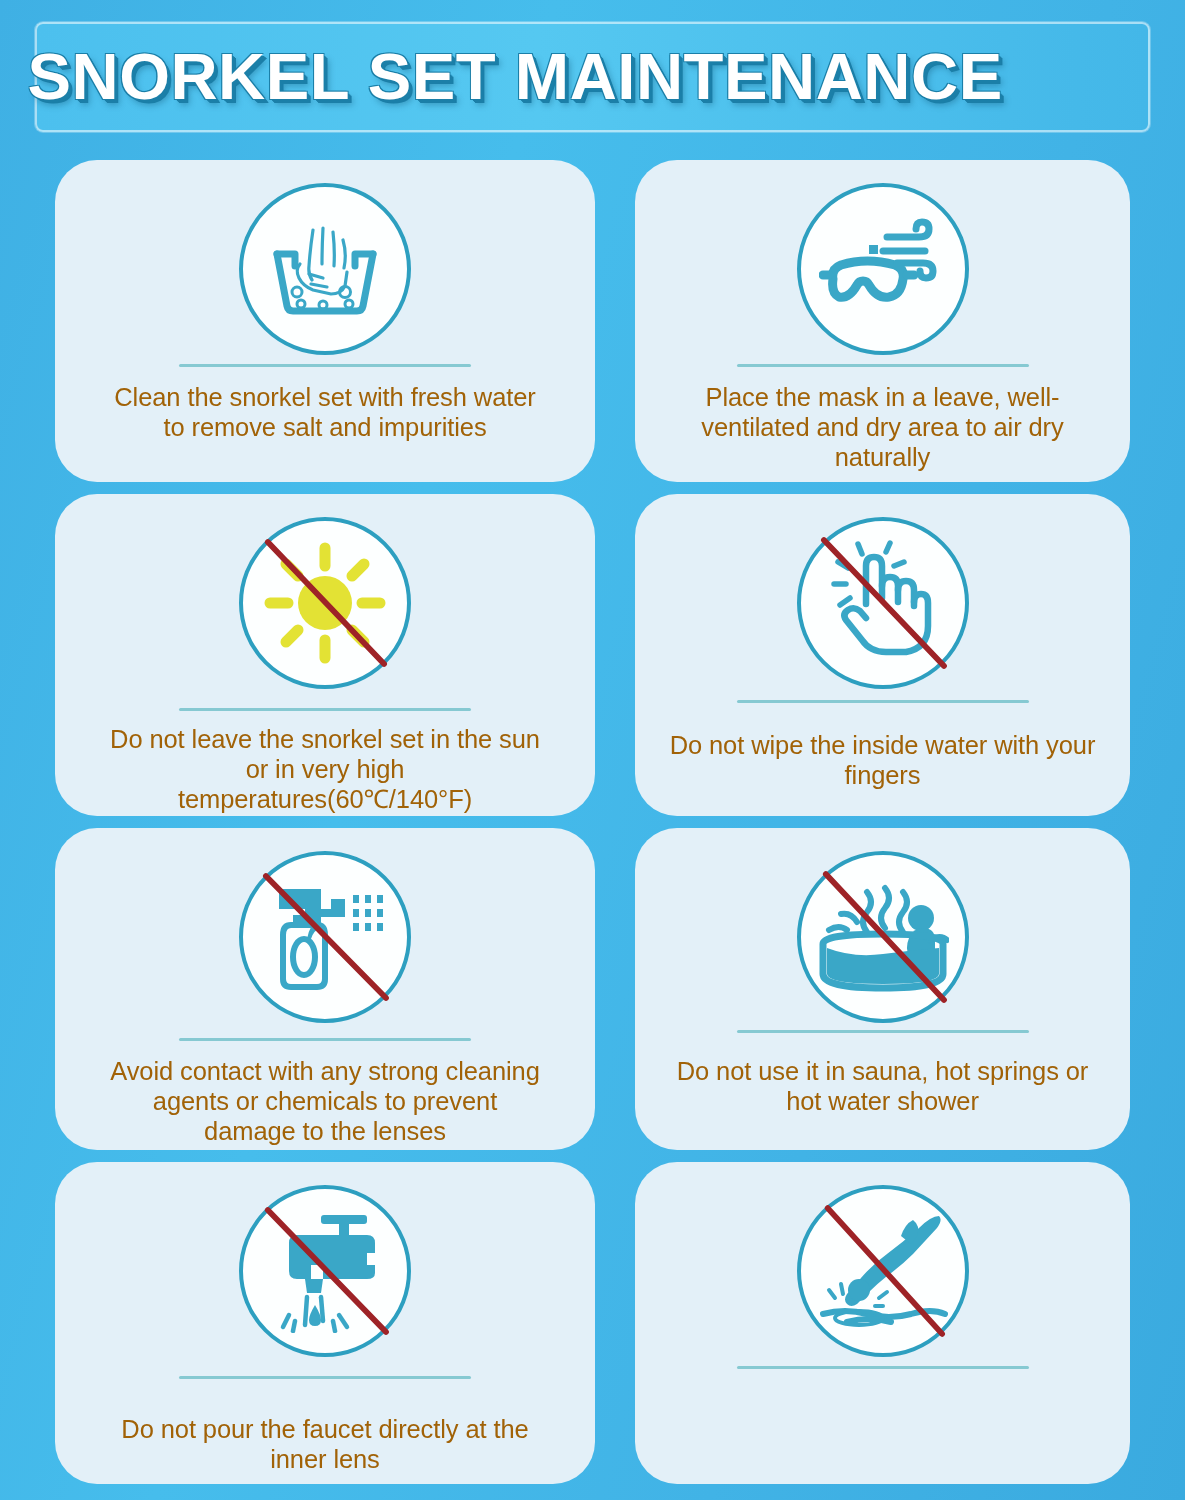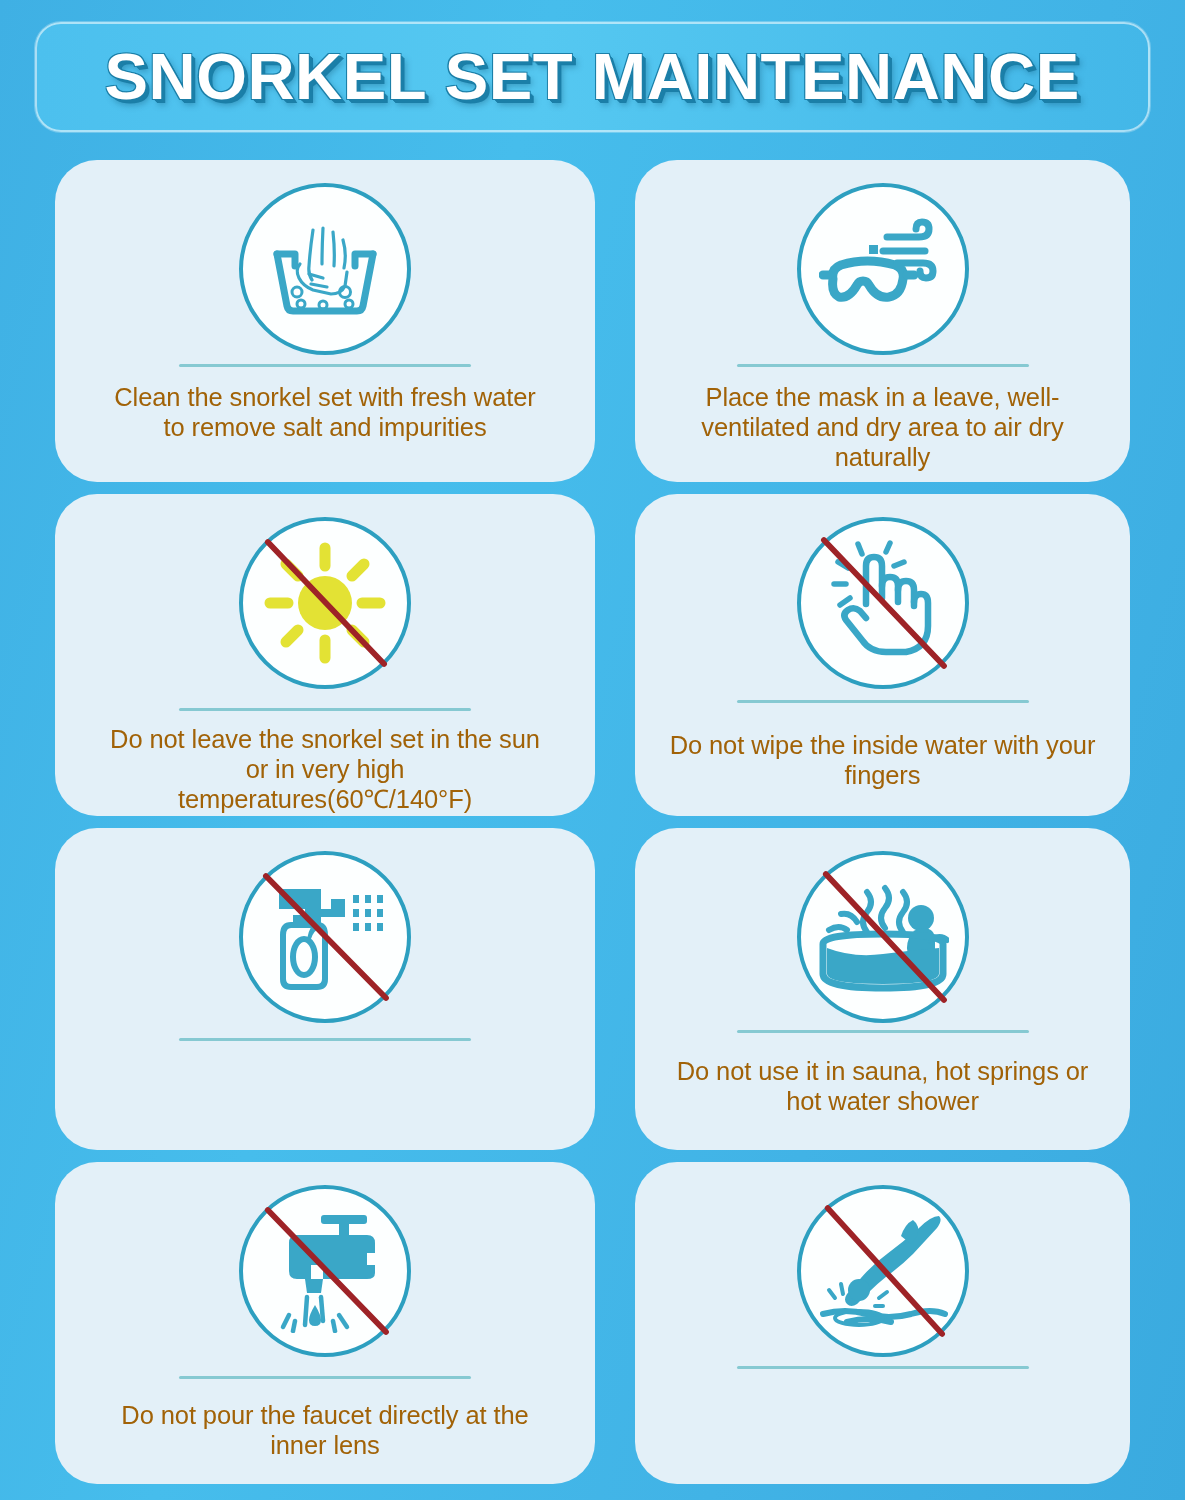--- a/index.html
+++ b/index.html
@@ -16,27 +16,26 @@
     position: relative;
   }
 
   
   #header-banner {
     position: absolute;
     left: 35px;
     top: 22px;
     width: 1115px;
     height: 110px;
-    border-radius: 26px;
+    border-radius: 8px;
     background: linear-gradient(90deg, #4cc0ee 0%, #55c8f1 45%, #43b7e8 100%);
     border: 2px solid rgba(255,255,255,0.55);
     box-shadow: 0 0 0 1px rgba(255,255,255,0.25);
     display: flex;
     align-items: center;
-    justify-content: center;
   }
 
   #header-title {
     font-family: "Liberation Sans Narrow", "Liberation Sans", sans-serif;
     font-weight: bold;
     font-size: 64px;
     letter-spacing: 0.5px;
     color: #ffffff;
     transform: scaleX(1.02);
     text-shadow:
@@ -117,21 +116,21 @@
   .card.r1 .card-text { margin-top: 16px; }
   .card.r2l .divider { margin-top: 14px; }
   .card.r2l .card-text { margin-top: 14px; }
   .card.r2r .divider { margin-top: 6px; }
   .card.r2r .card-text { margin-top: 28px; }
   .card.r3l .divider { margin-top: 10px; }
   .card.r3l .card-text { margin-top: 16px; }
   .card.r3r .divider { margin-top: 2px; }
   .card.r3r .card-text { margin-top: 24px; }
   .card.r4l .divider { margin-top: 14px; }
-  .card.r4l .card-text { margin-top: 22px; }
+  .card.r4l .card-text { margin-top: 36px; }
   .card.r4r .divider { margin-top: 4px; }
   .card.r4r .card-text { margin-top: 20px; }
 
   .slash {
     position: absolute;
     left: 0; top: 0;
     width: 100%; height: 100%;
     pointer-events: none;
   }
 </style>
@@ -273,20 +272,21 @@
               <rect x="104" y="48" width="6" height="8"></rect>
               <rect x="116" y="48" width="6" height="8"></rect>
           </g>
         </svg>
         <svg class="slash" viewBox="0 0 172 172">
           <line x1="24" y1="22" x2="150" y2="150" stroke="#9e2327" stroke-width="6" stroke-linecap="round"></line>
         </svg>
       </div>
     </div>
     <div class="divider"></div>
+    <div class="card-text">Avoid contact with any strong cleaning agents or chemicals to prevent damage to the lenses</div>
   </div>
 
   <div class="card r3r">
     <div class="card-icon-wrap">
       <div class="icon-circle">
         <svg width="132" height="118" viewBox="0 0 132 118">
           <g fill="none" stroke="#3aa7c7" stroke-width="6" stroke-linecap="round">
             <path d="M50 14 Q58 24 50 34 Q42 44 50 54"></path>
             <path d="M68 10 Q76 20 68 30 Q60 40 68 50"></path>
             <path d="M86 14 Q94 24 86 34 Q78 44 86 54"></path>

